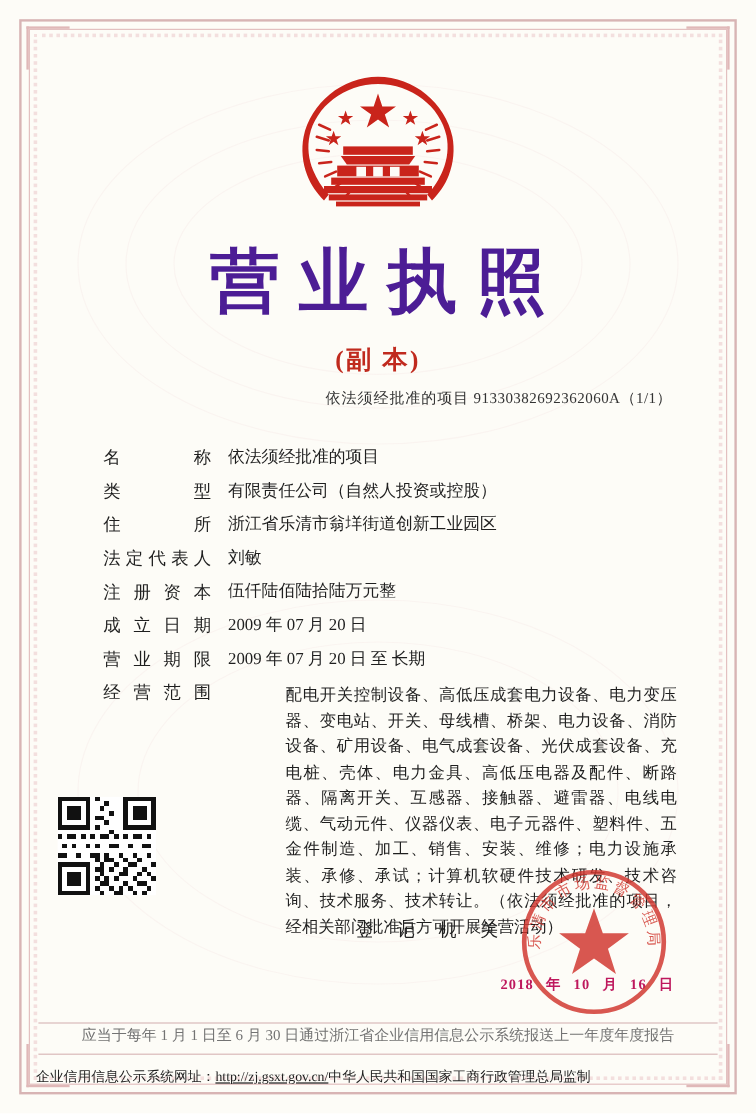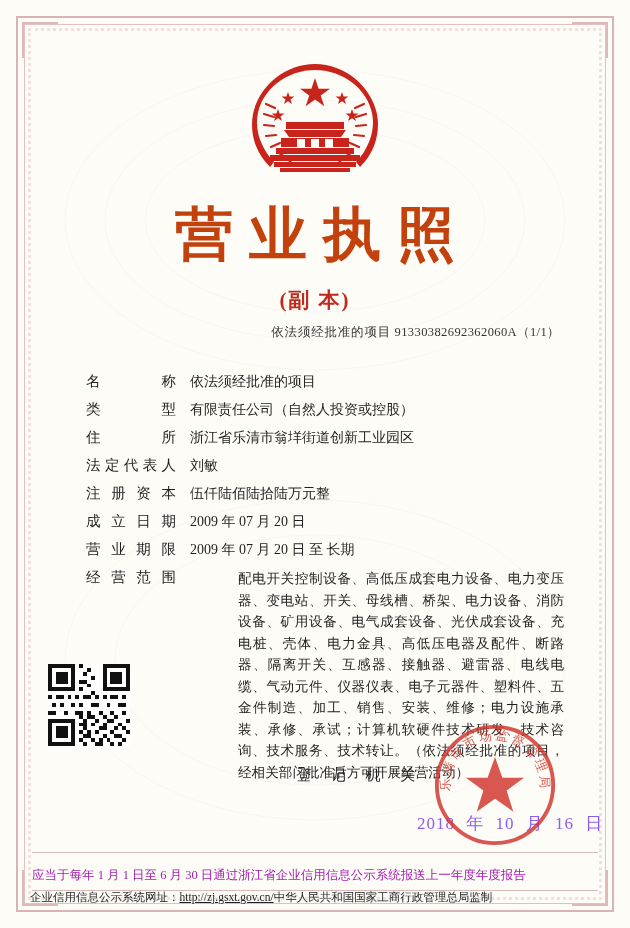--- a/index.html
+++ b/index.html
@@ -68,21 +68,21 @@
 
   .title {
     position: absolute;
     left: 0; right: 0;
     top: 196px;
     text-align: center;
     font-size: 58px;
     letter-spacing: 16px;
     text-indent: 16px;
     font-weight: bold;
-    color: #c2410c;
+    color: #4c1d95;
     font-family: "DejaVu Serif", "Liberation Serif", serif;
   }
   .subtitle {
     position: absolute;
     left: 0; right: 0;
     top: 286px;
     text-align: center;
     font-size: 21px;
     color: #c02a1e;
     font-weight: bold;
@@ -142,23 +142,24 @@
     left: 296px;
     top: 766px;
     font-size: 15px;
     letter-spacing: 8px;
     color: #1f1f1f;
   }
   .issue-date {
     position: absolute;
     left: 414px;
     top: 812px;
-    font-size: 17px;
-    color: #8b5cf6;
+    font-size: 12px;
+    color: #be185d;
     letter-spacing: 1px;
+    font-weight: bold;
   }
   .issue-date span { margin: 0 3px; }
 
   
   .seal {
     position: absolute;
     left: 432px;
     top: 722px;
     width: 126px;
     height: 126px;
@@ -177,23 +178,24 @@
   .qr svg { display: block; }
 
   
   .notice {
     position: absolute;
     left: 32px;
     right: 32px;
     top: 852px;
     border-top: 1px solid #d9b9b9;
     border-bottom: 1px solid #d9b9b9;
+    text-align: center;
     font-size: 12.5px;
-    padding: 14px 0 6px;
-    color: #a21caf;
+    padding: 2px 0 6px;
+    color: #737373;
   }
 
   .footer {
     position: absolute;
     left: 30px;
     right: 30px;
     top: 890px;
     display: flex;
     font-size: 11.5px;
     color: #1f1f1f;

